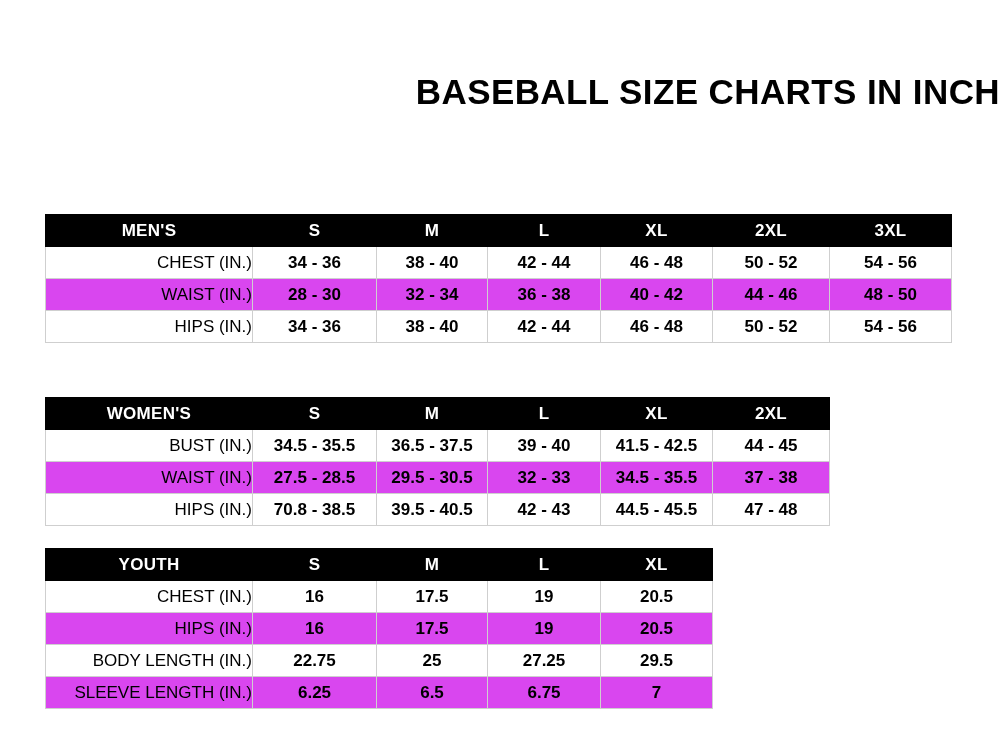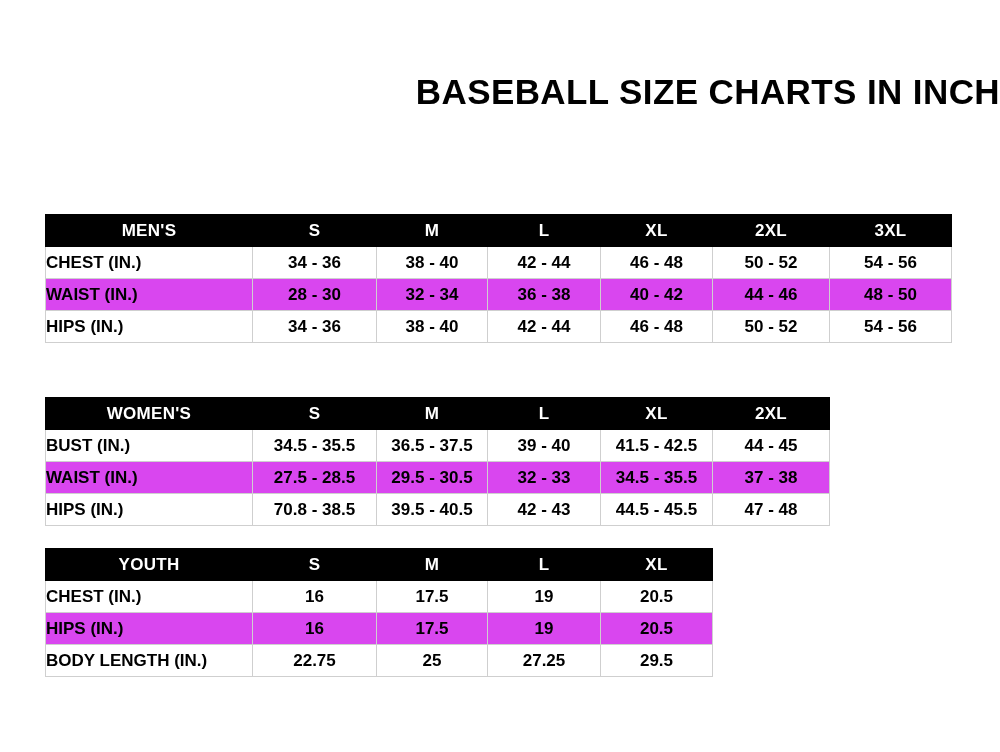--- a/index.html
+++ b/index.html
@@ -54,22 +54,22 @@
     color: #ffffff;
     border: 1px solid #000000;
     font-size: 17px;
     letter-spacing: 0.3px;
   }
   .chart tbody tr.alt td {
     background: #d946ef;
   }
   .chart td.rowlabel {
     font-size: 17px;
-    font-weight: bold;
-    text-align: left;
+    font-weight: normal;
+    text-align: right;
   }
 
   
   #chart-mens {
     top: 172px;
     left: 45px;
     margin-top: 42px;
   }
   #chart-mens col.c0 { width: 207px; }
   #chart-mens col.c1 { width: 124px; }
@@ -240,16 +240,23 @@
         <td>19</td>
         <td>20.5</td>
       </tr>
       <tr>
         <td class="rowlabel">BODY LENGTH (IN.)</td>
         <td>22.75</td>
         <td>25</td>
         <td>27.25</td>
         <td>29.5</td>
       </tr>
+      <tr class="alt">
+        <td class="rowlabel">SLEEVE LENGTH (IN.)</td>
+        <td>6.25</td>
+        <td>6.5</td>
+        <td>6.75</td>
+        <td>7</td>
+      </tr>
     </tbody>
   </table>
 
 </div>
 
 </body></html>

